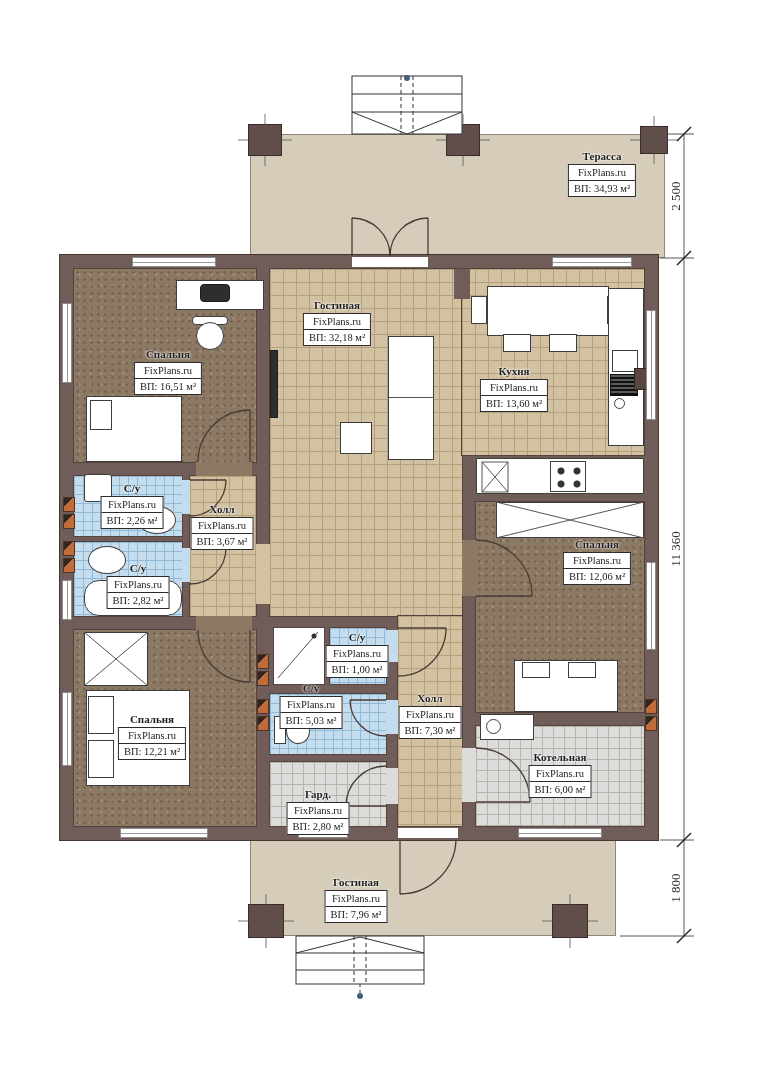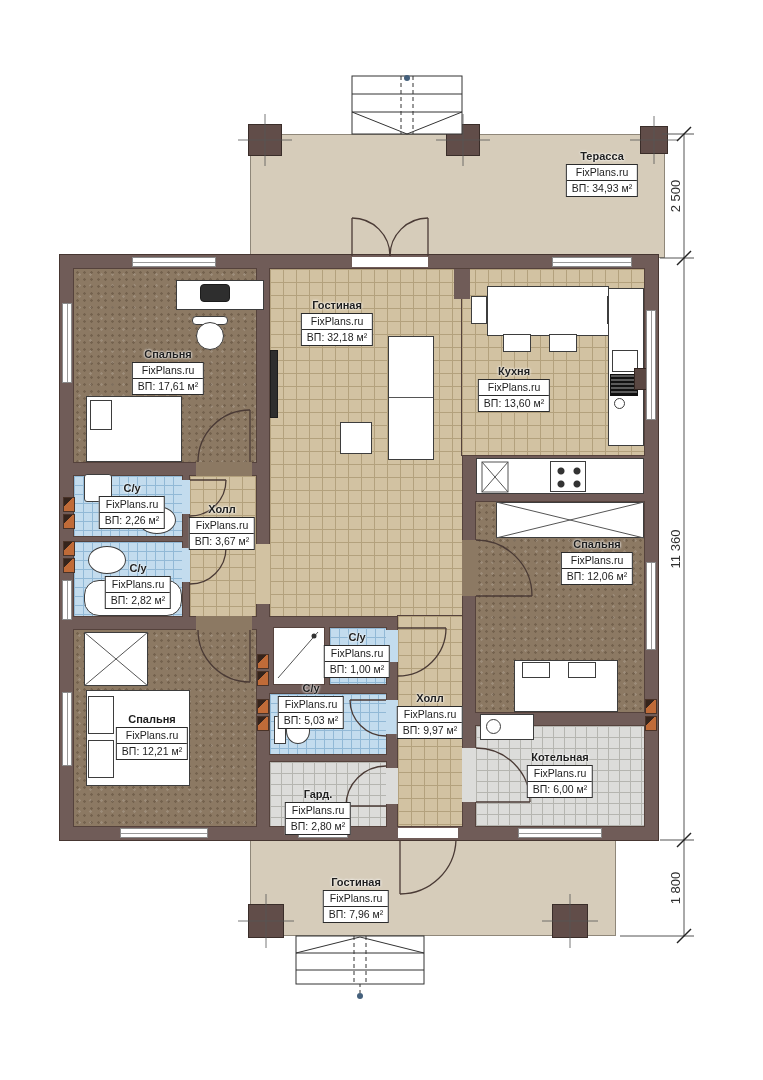--- a/index.html
+++ b/index.html
@@ -1,17 +1,17 @@
 <!DOCTYPE html>
 <html><head>
 <meta charset="utf-8">
 <style>
   html,body{margin:0;padding:0;background:#fff;}
   .canvas{position:relative;width:734px;height:1080px;background:#fff;overflow:hidden;
-          font-family:Liberation Sans, sans-serif;}
+          font-family:Liberation Serif, serif;}
   
   .deck{position:absolute;background:#d6ccba;border:1px solid #8f8779;box-sizing:border-box;z-index:1;}
   .terrace{left:250px;top:134px;width:415px;height:124px;}
   .porch{left:250px;top:840px;width:366px;height:96px;}
   
   .house{position:absolute;left:60px;top:255px;width:598px;height:585px;background:#705c58;
          outline:1.5px solid #463631;z-index:2;}
   
   .fl{position:absolute;outline:1px solid #55423c;z-index:3;}
   .tan{background-color:#d2c2a2;
@@ -362,21 +362,21 @@
   </svg>
 
   <div class="lbl lbl-terrace">
     <div class="rname">Терасса</div>
     <div class="lbox"><div class="lrow brand">FixPlans.ru</div>
     <div class="lrow">ВП: 34,93 м²</div></div>
   </div>
   <div class="lbl lbl-bedroom1">
     <div class="rname">Спальня</div>
     <div class="lbox"><div class="lrow brand">FixPlans.ru</div>
-    <div class="lrow">ВП: 17,61 м²</div></div>
+    <div class="lrow">ВП: 16,51 м²</div></div>
   </div>
   <div class="lbl lbl-living">
     <div class="rname">Гостиная</div>
     <div class="lbox"><div class="lrow brand">FixPlans.ru</div>
     <div class="lrow">ВП: 32,18 м²</div></div>
   </div>
   <div class="lbl lbl-kitchen">
     <div class="rname">Кухня</div>
     <div class="lbox"><div class="lrow brand">FixPlans.ru</div>
     <div class="lrow">ВП: 13,60 м²</div></div>
@@ -407,21 +407,21 @@
     <div class="lrow">ВП: 1,00 м²</div></div>
   </div>
   <div class="lbl lbl-wc4">
     <div class="rname">С/у</div>
     <div class="lbox"><div class="lrow brand">FixPlans.ru</div>
     <div class="lrow">ВП: 5,03 м²</div></div>
   </div>
   <div class="lbl lbl-hall2">
     <div class="rname">Холл</div>
     <div class="lbox"><div class="lrow brand">FixPlans.ru</div>
-    <div class="lrow">ВП: 9,97 м²</div></div>
+    <div class="lrow">ВП: 7,30 м²</div></div>
   </div>
   <div class="lbl lbl-bedroom3">
     <div class="rname">Спальня</div>
     <div class="lbox"><div class="lrow brand">FixPlans.ru</div>
     <div class="lrow">ВП: 12,21 м²</div></div>
   </div>
   <div class="lbl lbl-wardrobe">
     <div class="rname">Гард.</div>
     <div class="lbox"><div class="lrow brand">FixPlans.ru</div>
     <div class="lrow">ВП: 2,80 м²</div></div>

